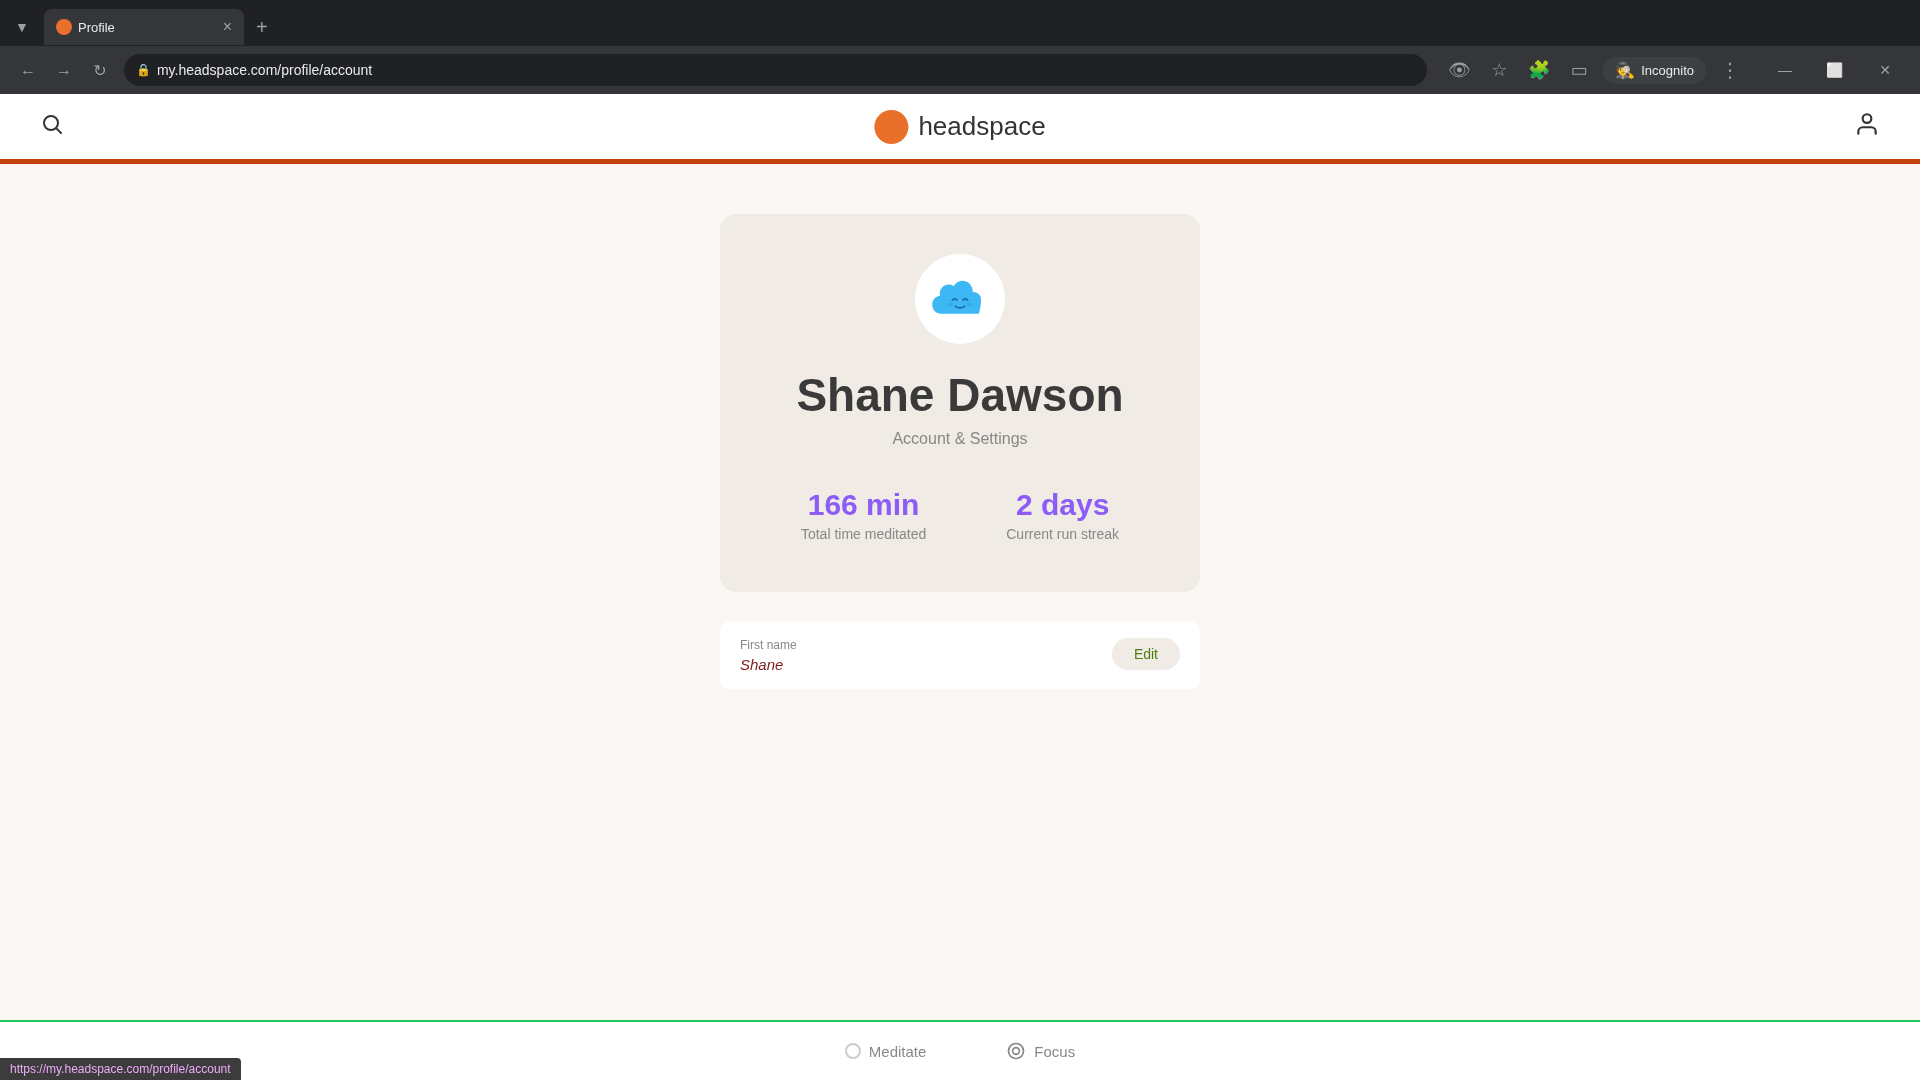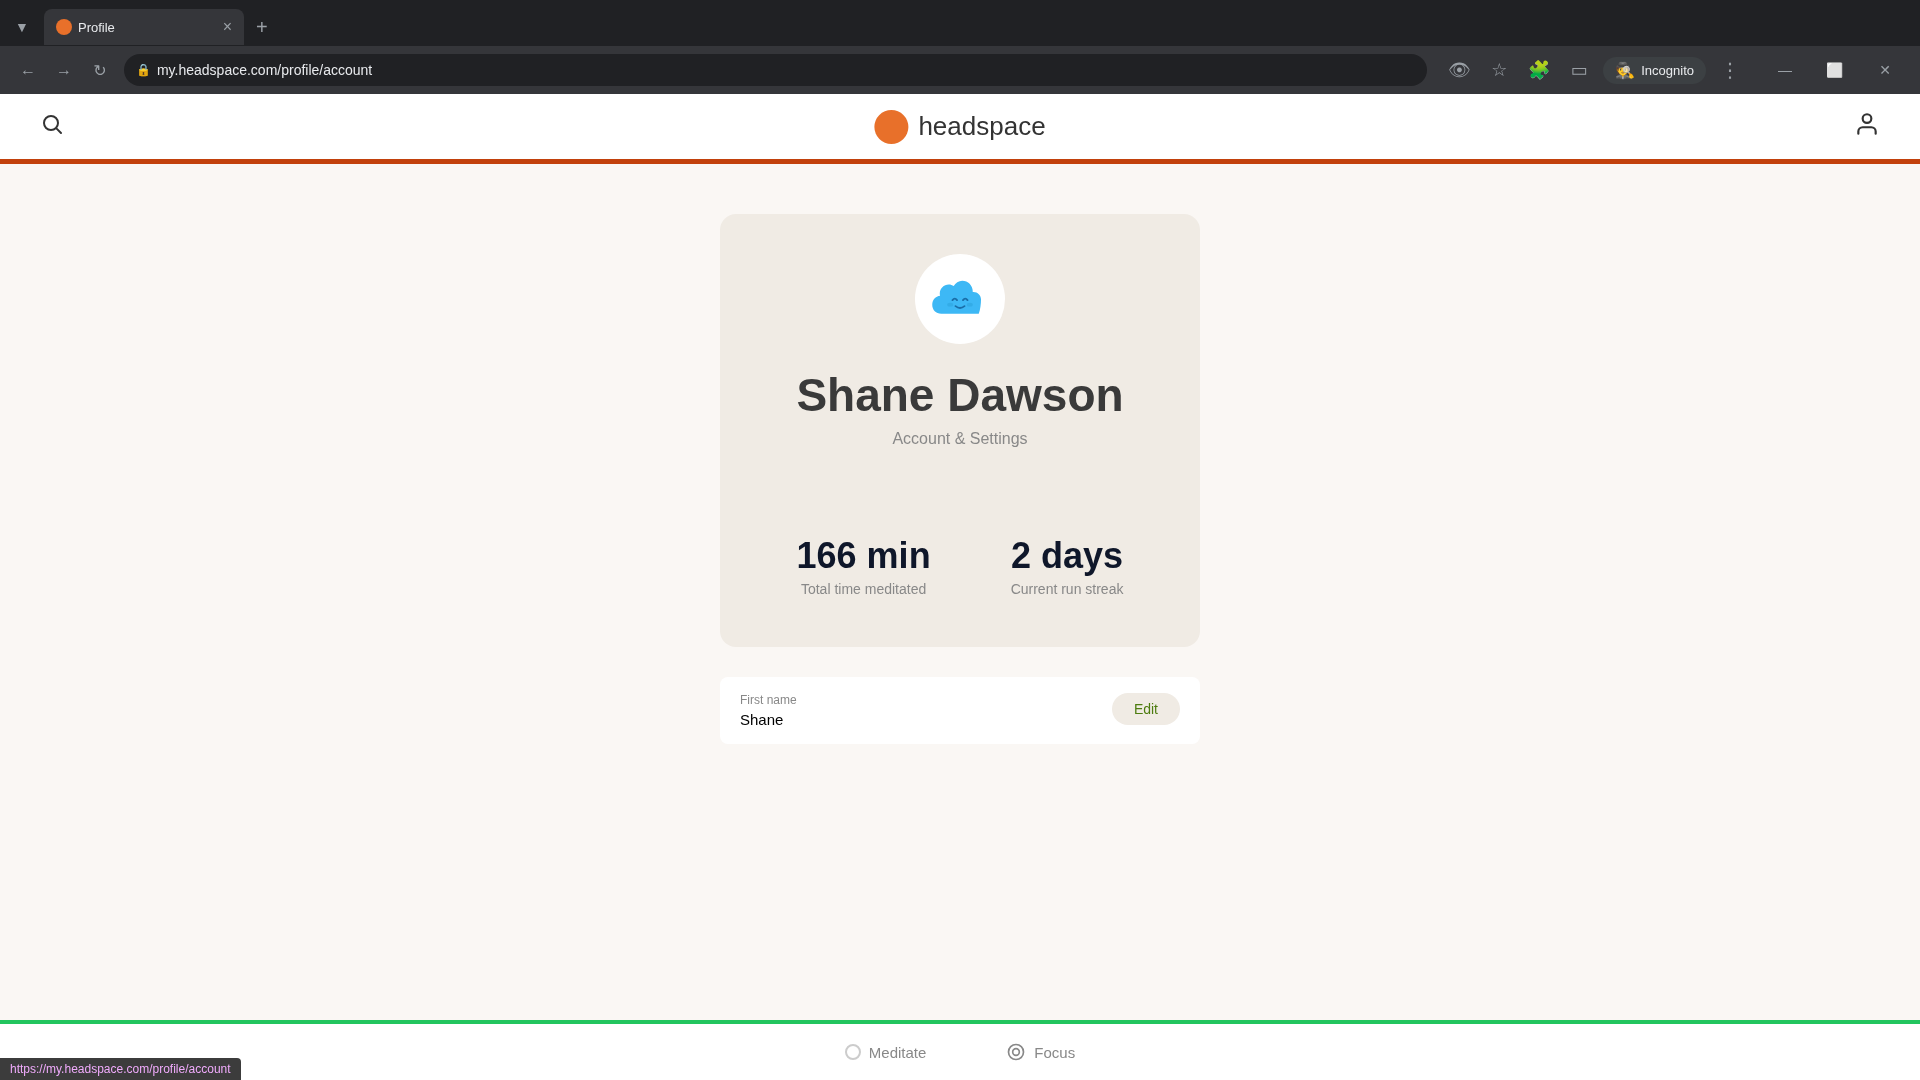--- a/index.html
+++ b/index.html
@@ -46,33 +46,33 @@
     .profile-card { background: #f0ebe4; border-radius: 16px; width: 480px; padding: 40px 50px 50px; display: flex; flex-direction: column; align-items: center; }
     .avatar-circle { width: 90px; height: 90px; background: white; border-radius: 50%; display: flex; align-items: center; justify-content: center; margin-bottom: 24px; }
 
     
     .cloud-svg { width: 60px; height: 50px; }
 
     .profile-name { font-size: 46px; color: #3a3a3a; font-weight: 600; margin-bottom: 8px; text-align: right; }
     .profile-subtitle { font-size: 16px; color: #888; margin-bottom: 40px; }
     .stats-row { display: flex; gap: 80px; width: 100%; justify-content: center; }
     .stat-item { display: flex; flex-direction: column; align-items: center; }
-    .stat-value { font-size: 36px; font-weight: 700; color: #0f172a; margin-bottom: 4px; margin-top: 47px; }
+    .stat-value { font-size: 30px; font-weight: 700; color: #8b5cf6; margin-bottom: 4px; }
     .stat-label { font-size: 14px; color: #888; }
 
     
     .form-section { display: flex; justify-content: center; padding: 0 0 20px; }
     .form-area { width: 480px; }
     .form-field { background: white; border-radius: 8px; padding: 16px 20px; display: flex; justify-content: space-between; align-items: flex-start; }
     .field-label { font-size: 12px; color: #888; margin-bottom: 4px; }
-    .field-value { font-size: 15px; color: #000000; }
+    .field-value { font-size: 15px; color: #7f1d1d; font-style: italic; }
     .edit-btn { background: #f0ebe4; border: none; border-radius: 20px; padding: 8px 22px; font-size: 14px; color: #4d7c0f; cursor: pointer; font-weight: 500; }
 
     
-    .bottom-nav { position: fixed; bottom: 0; left: 0; right: 0; background: white; border-top: 4px solid #22c55e; height: 60px; display: flex; justify-content: center; align-items: center; gap: 80px; z-index: 100; }
+    .bottom-nav { position: fixed; bottom: 0; left: 0; right: 0; background: white; border-top: 2px solid #22c55e; height: 60px; display: flex; justify-content: center; align-items: center; gap: 80px; z-index: 100; }
     .bottom-nav-item { display: flex; align-items: center; gap: 8px; color: #888; font-size: 15px; cursor: pointer; }
     .nav-radio { width: 16px; height: 16px; border: 2px solid #ccc; border-radius: 50%; background: white; }
     .nav-icon { width: 20px; height: 20px; }
 
     
     .status-bar { position: fixed; bottom: 0; left: 0; background: #3c3c3c; color: #f0abfc; font-size: 12px; padding: 4px 10px; z-index: 200; border-radius: 0 4px 0 0; }
   </style>
 </head>
 <body>
 

